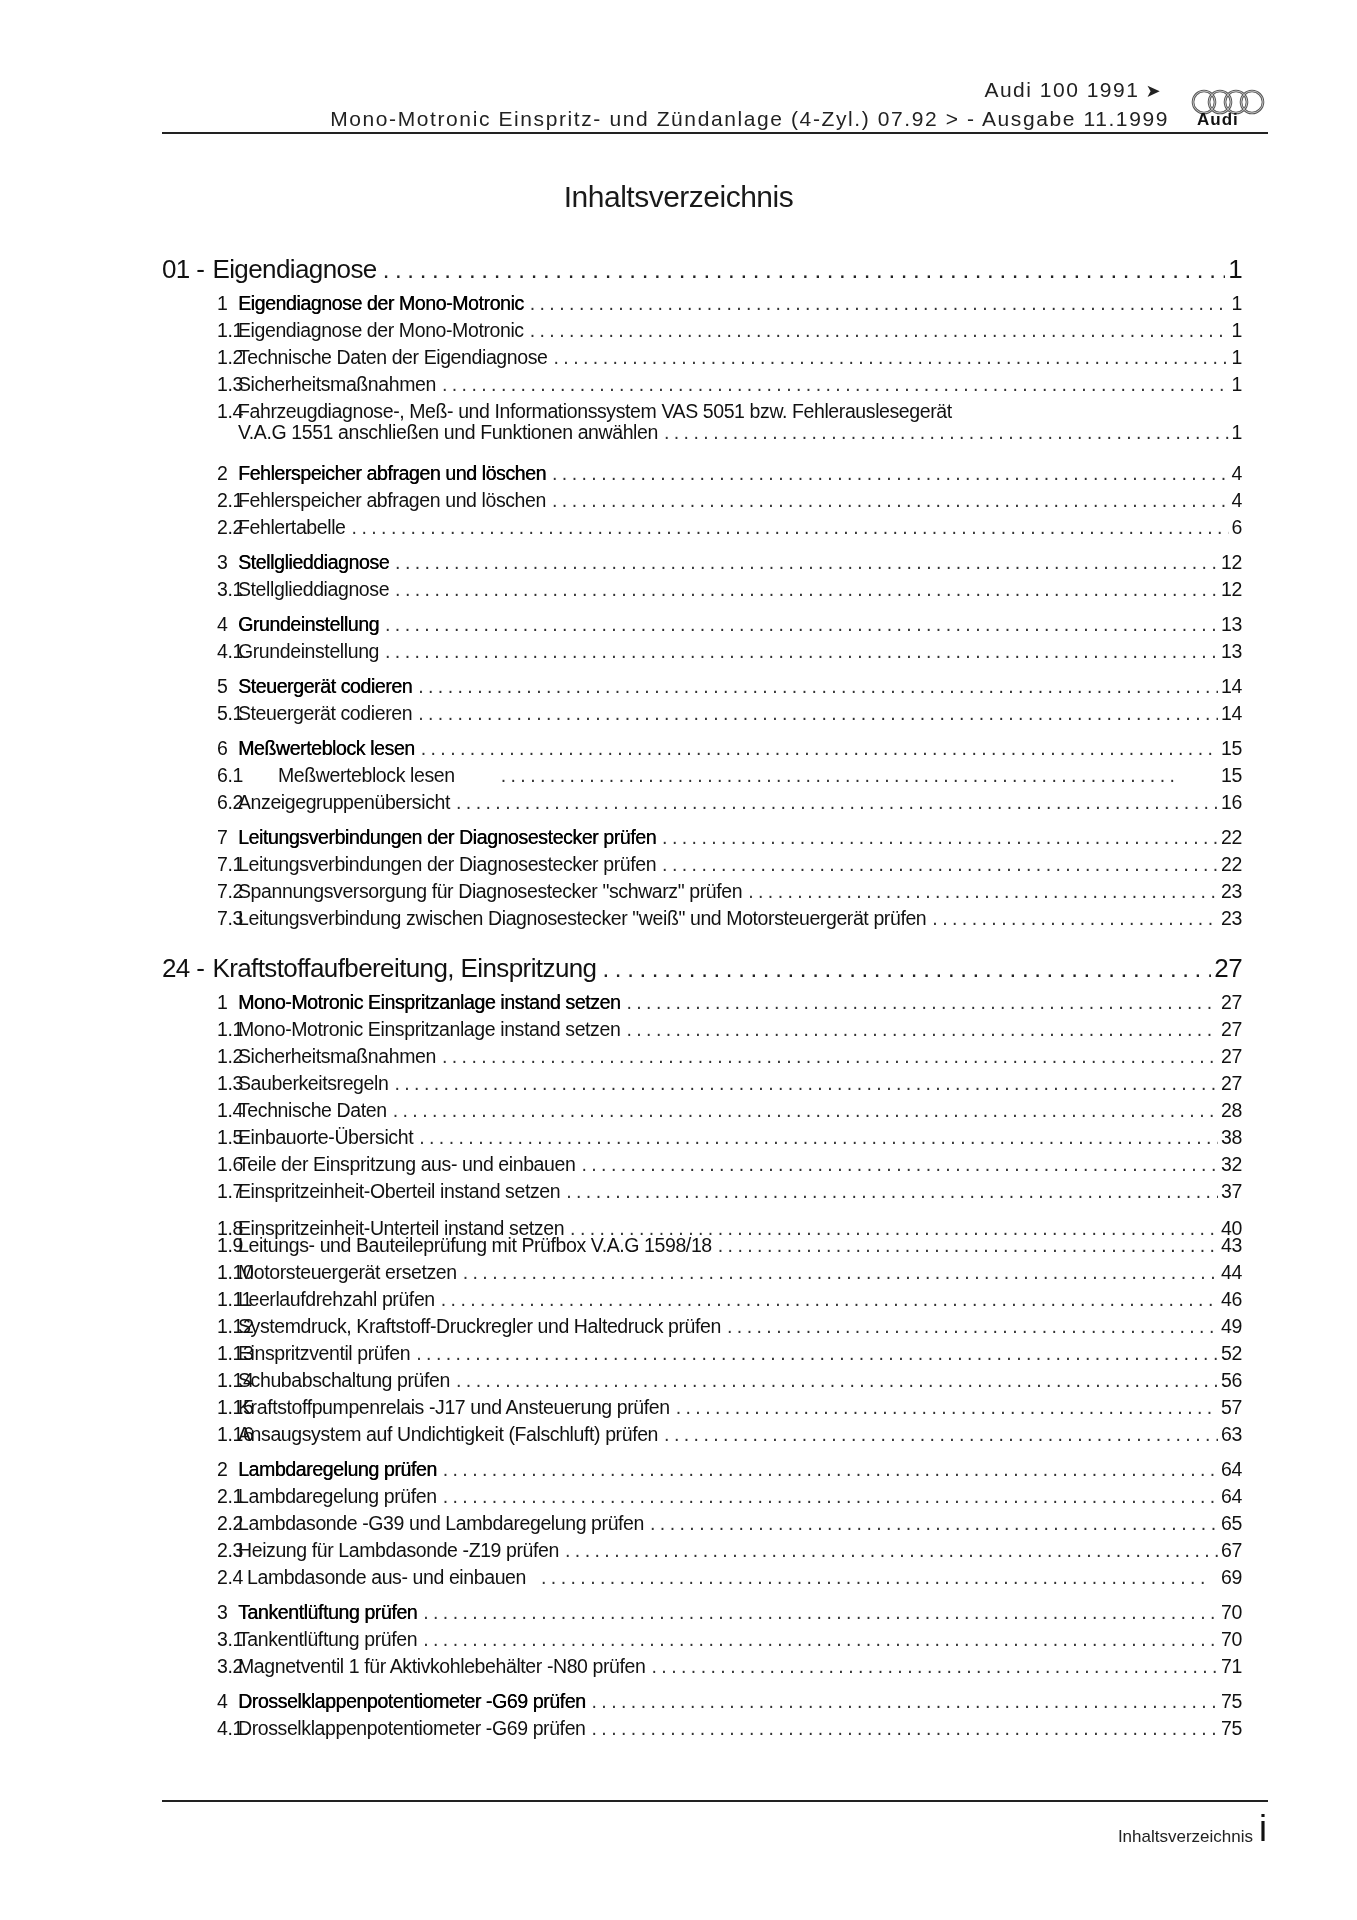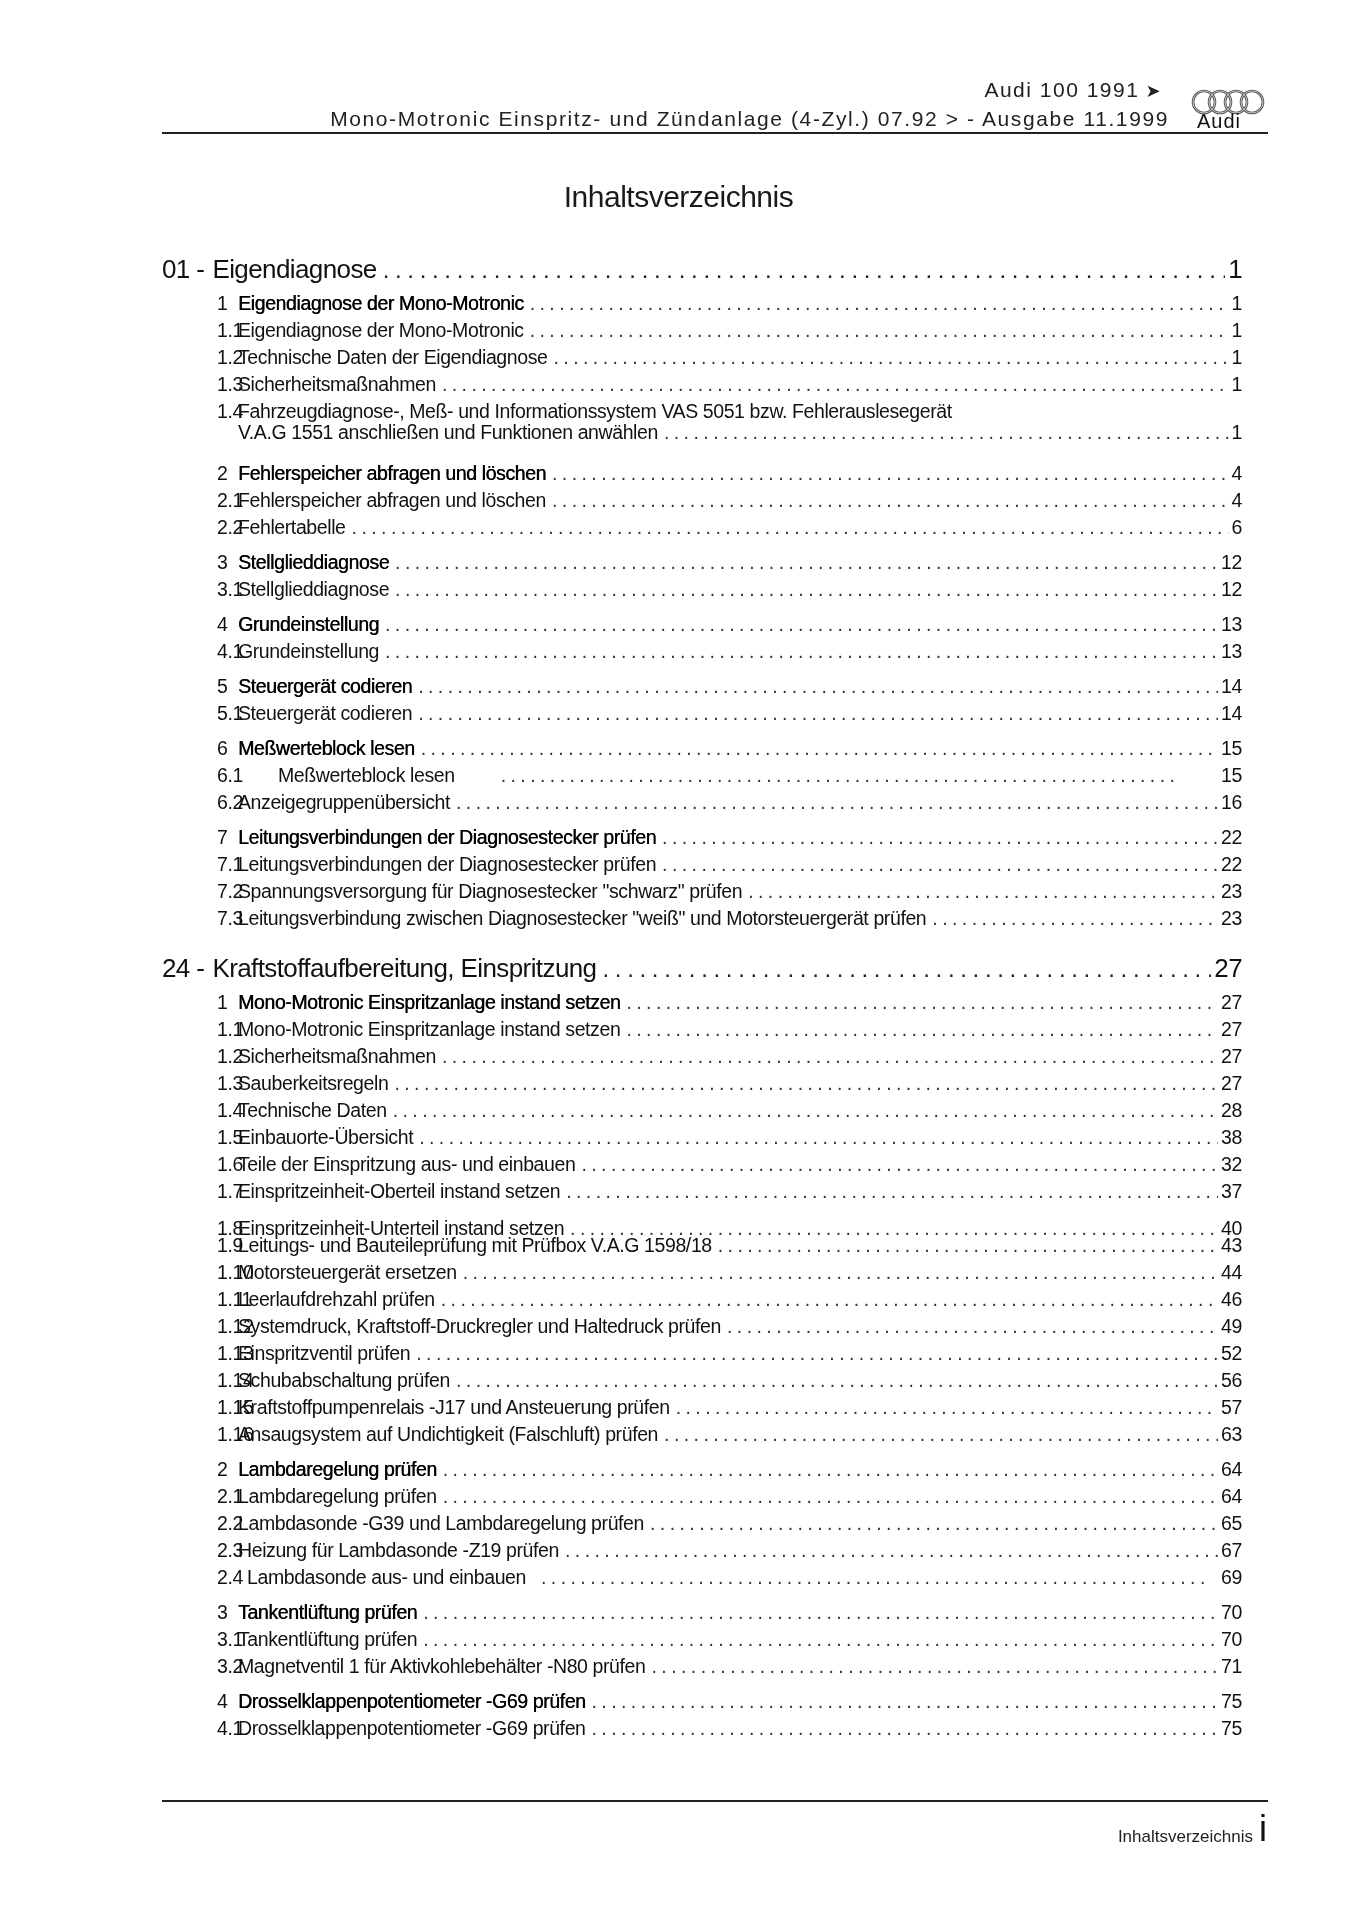--- a/index.html
+++ b/index.html
@@ -5,21 +5,21 @@
   html, body { margin:0; padding:0; background:#ffffff; }
   body { width:1357px; height:1920px; position:relative; overflow:hidden;
          font-family:"Liberation Sans", sans-serif; color:#111; }
   .page { position:absolute; left:0; top:0; width:1357px; height:1920px; }
 
   
   .hdr-model { position:absolute; right:195px; top:78px; font-size:21px; letter-spacing:1.5px; color:#222; white-space:nowrap; }
   .hdr-model .arrow { font-size:18px; margin-left:6px; }
   .hdr-sub { position:absolute; right:188px; top:107px; font-size:21px; letter-spacing:1.6px; color:#222; white-space:nowrap; }
   .logo { position:absolute; left:1190px; top:76px; width:80px; height:56px; }
-  .logo-text { position:absolute; left:1197px; top:110px; font-size:20px; font-weight:normal; letter-spacing:1px; color:#111; }
+  .logo-text { position:absolute; left:1197px; top:110px; font-size:17px; font-weight:bold; letter-spacing:1px; color:#111; }
   .hdr-rule { position:absolute; left:162px; top:132px; width:1106px; height:2px; background:#222; }
 
   .doc-title { position:absolute; left:0; width:1357px; top:180px; text-align:center; font-size:30px; color:#1a1a1a; letter-spacing:-0.5px; }
 
   
   .toc { position:absolute; left:162px; top:0; width:1080px; }
   .row { position:absolute; left:0; width:1080px; display:flex; align-items:baseline; white-space:nowrap; }
   .row .num { width:76px; flex:none; }
   .row .lbl { flex:none; }
   .row .dots { flex:1; overflow:hidden; letter-spacing:4.3px; margin:0 3px 0 6px; color:#222; }

